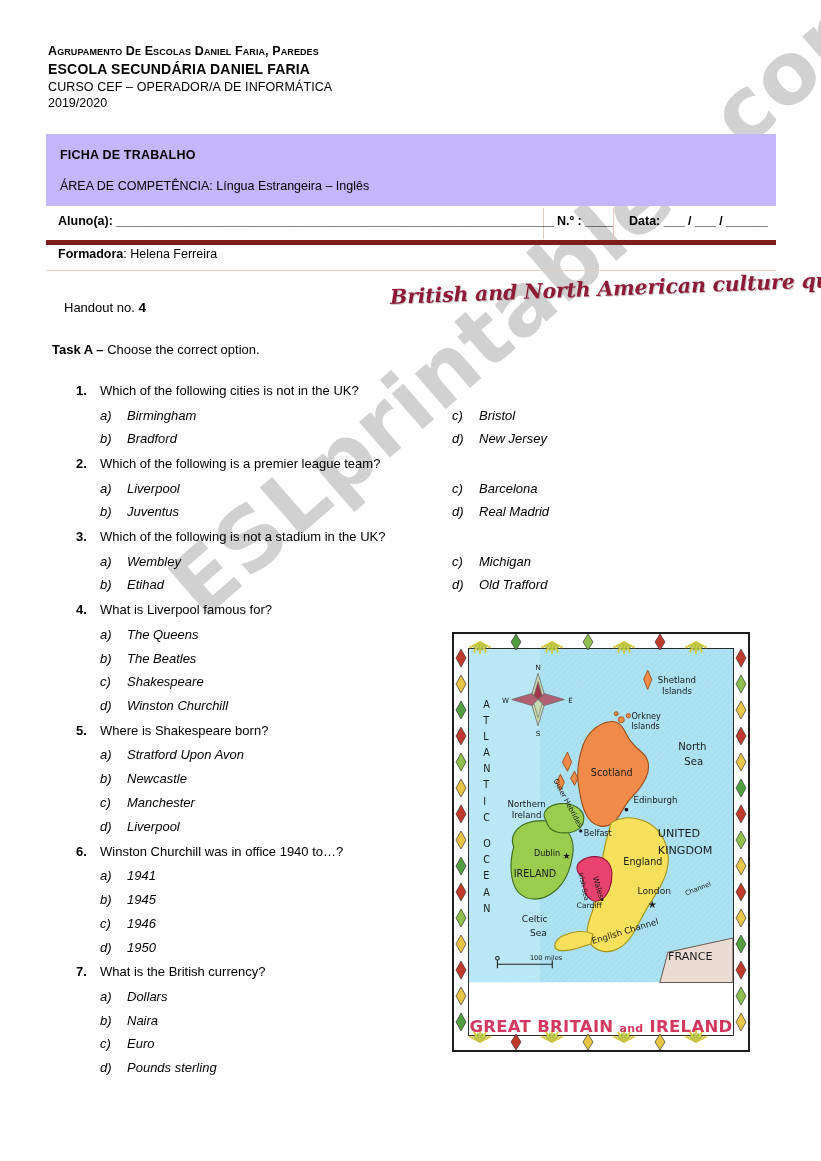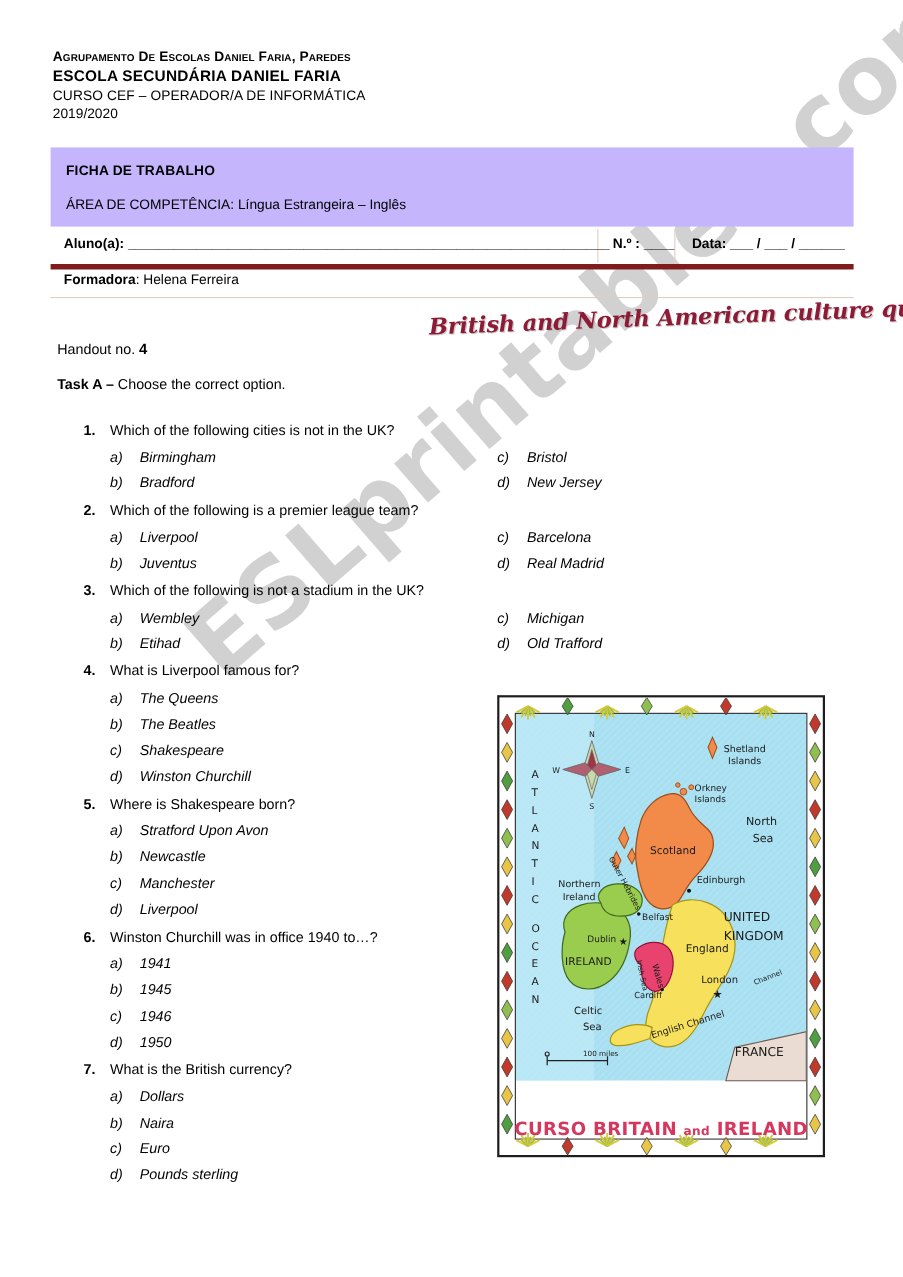--- a/index.html
+++ b/index.html
@@ -158,25 +158,24 @@
     white-space: nowrap;
     transform: rotate(-2.2deg);
     transform-origin: 0 50%;
     text-shadow: 1px 1px 0 rgba(160,160,160,.55);
     z-index: 12;
   }
 
   
   #handout {
     position: absolute;
-    left: 52px;
+    left: 64px;
     top: 300px;
     font-size: 13px;
     z-index: 10;
-    margin-top: 10px;
   }
   #handout b { font-weight: bold; font-size: 13.5px; }
   #task-a {
     position: absolute;
     left: 52px;
     top: 342px;
     font-size: 13px;
     z-index: 10;
   }
   #task-a b { font-weight: bold; }
@@ -519,21 +518,21 @@
           <line x1="28" y1="312" x2="82" y2="312" stroke="#222" stroke-width="1.1"></line>
           <line x1="28" y1="308" x2="28" y2="316" stroke="#222" stroke-width="1.1"></line>
           <line x1="82" y1="308" x2="82" y2="316" stroke="#222" stroke-width="1.1"></line>
           <circle cx="28" cy="306" r="1.8" fill="none" stroke="#222" stroke-width="1"></circle>
           <text class="mlabel" x="60" y="308" font-size="6.5">100 miles</text>
         </g>
       </svg>
     </div>
 
     <div id="map-caption" style="color: rgb(212, 56, 95);">
-      <span>CURSO BRITAIN</span>
+      <span>GREAT BRITAIN</span>
       <span class="small">and</span>
       <span>IRELAND</span>
     </div>
   <svg width="294" height="416" style="position: absolute; left: 0px; top: 0px; pointer-events: none; z-index: 2;">
         <path d="M7 15 L12 24 L7 33 L2 24 Z" fill="#C0392B" stroke="#3a3a3a" stroke-width="0.7"></path>
         <path d="M287 15 L292 24 L287 33 L282 24 Z" fill="#C0392B" stroke="#3a3a3a" stroke-width="0.7"></path>
         <path d="M7 41 L12 50 L7 59 L2 50 Z" fill="#E8C547" stroke="#3a3a3a" stroke-width="0.7"></path>
         <path d="M287 41 L292 50 L287 59 L282 50 Z" fill="#8FBF4F" stroke="#3a3a3a" stroke-width="0.7"></path>
         <path d="M7 67 L12 76 L7 85 L2 76 Z" fill="#4F9E3F" stroke="#3a3a3a" stroke-width="0.7"></path>
         <path d="M287 67 L292 76 L287 85 L282 76 Z" fill="#E8C547" stroke="#3a3a3a" stroke-width="0.7"></path>

